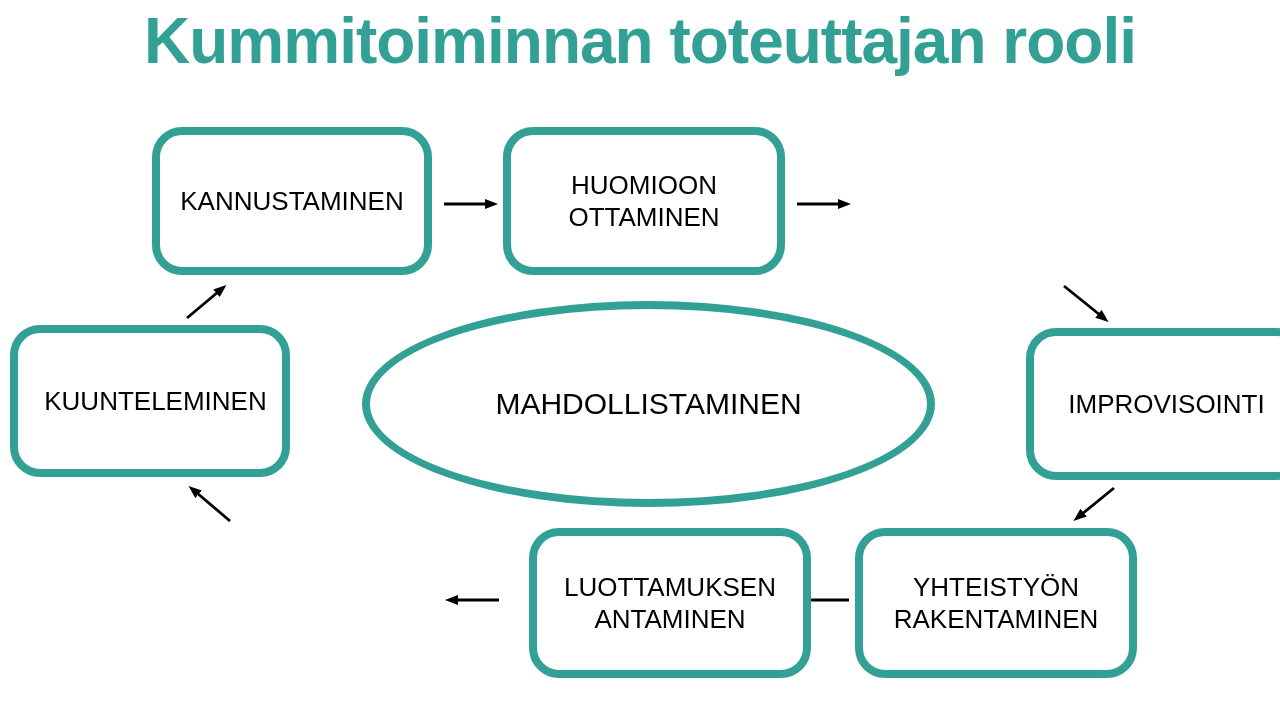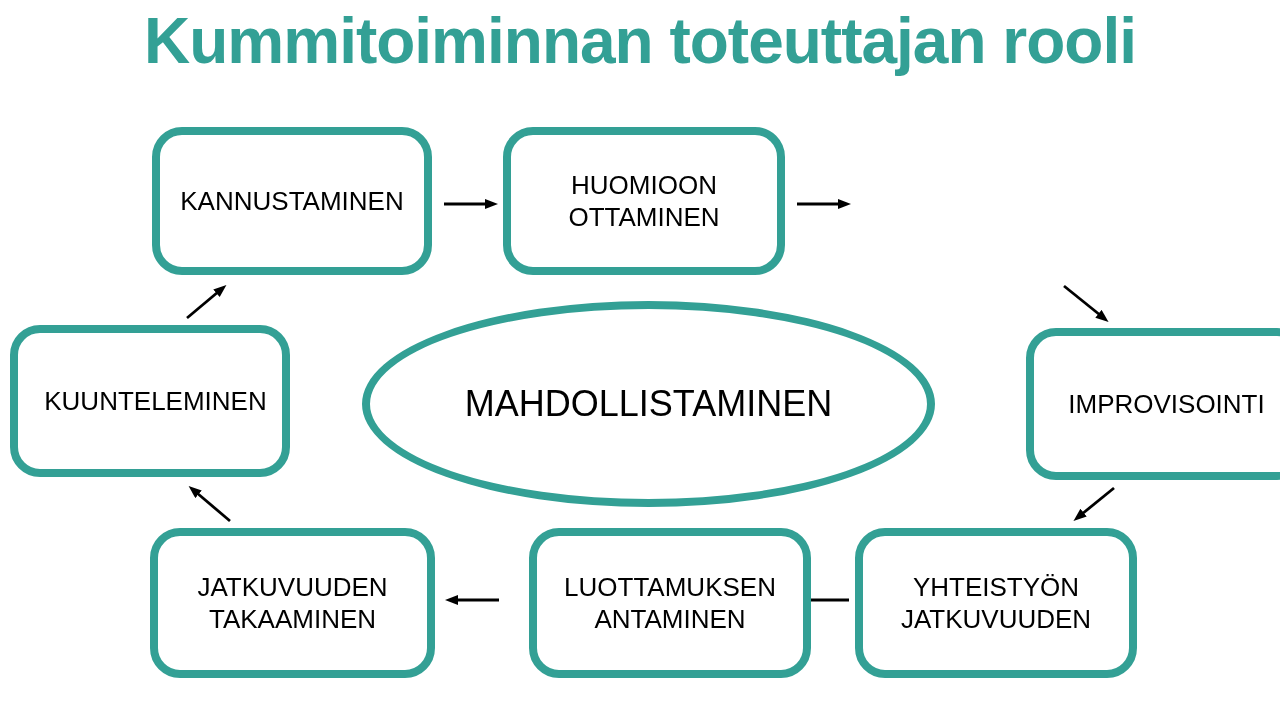--- a/index.html
+++ b/index.html
@@ -64,21 +64,21 @@
     box-sizing: border-box;
     border: 8px solid var(--accent, #33A095);
     border-radius: 50%;
     background: #ffffff;
     display: flex;
     align-items: center;
     justify-content: center;
     text-align: center;
   }
   .center-label {
-    font-size: 36px;
+    font-size: 30px;
     color: var(--node-text, #000000);
   }
   .arrow-layer {
     position: absolute;
     left: 0;
     top: 0;
     width: 1280px;
     height: 706px;
     pointer-events: none;
   }
@@ -122,28 +122,25 @@
   <div class="node pos-huomioon-ottaminen">
     <span class="node-label">HUOMIOON OTTAMINEN</span>
   </div>
 
 
   <div class="node pos-improvisointi">
     <span class="node-label">IMPROVISOINTI</span>
   </div>
 
   <div class="node pos-yhteistyon-rakentaminen">
-    <span class="node-label">YHTEISTYÖN JATKUVUUDEN</span>
+    <span class="node-label">YHTEISTYÖN RAKENTAMINEN</span>
   </div>
 
   <div class="node pos-luottamuksen-antaminen">
     <span class="node-label">LUOTTAMUKSEN ANTAMINEN</span>
   </div>
 
-  <div class="node pos-jatkuvuuden-takaaminen">
-    <span class="node-label">JATKUVUUDEN TAKAAMINEN</span>
-  </div>
 
   <div class="node pos-kuunteleminen">
     <span class="node-label">KUUNTELEMINEN</span>
   </div>
 
 </div>
 
 </body></html>

